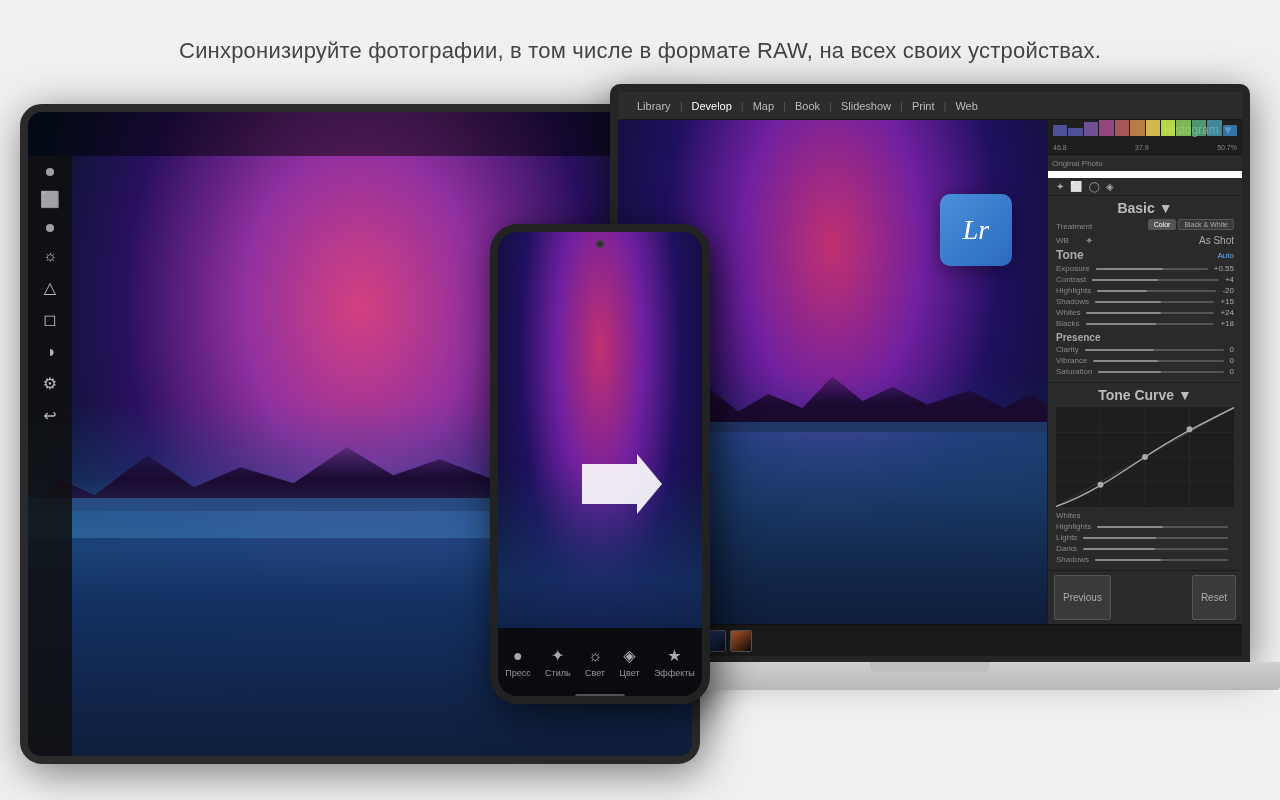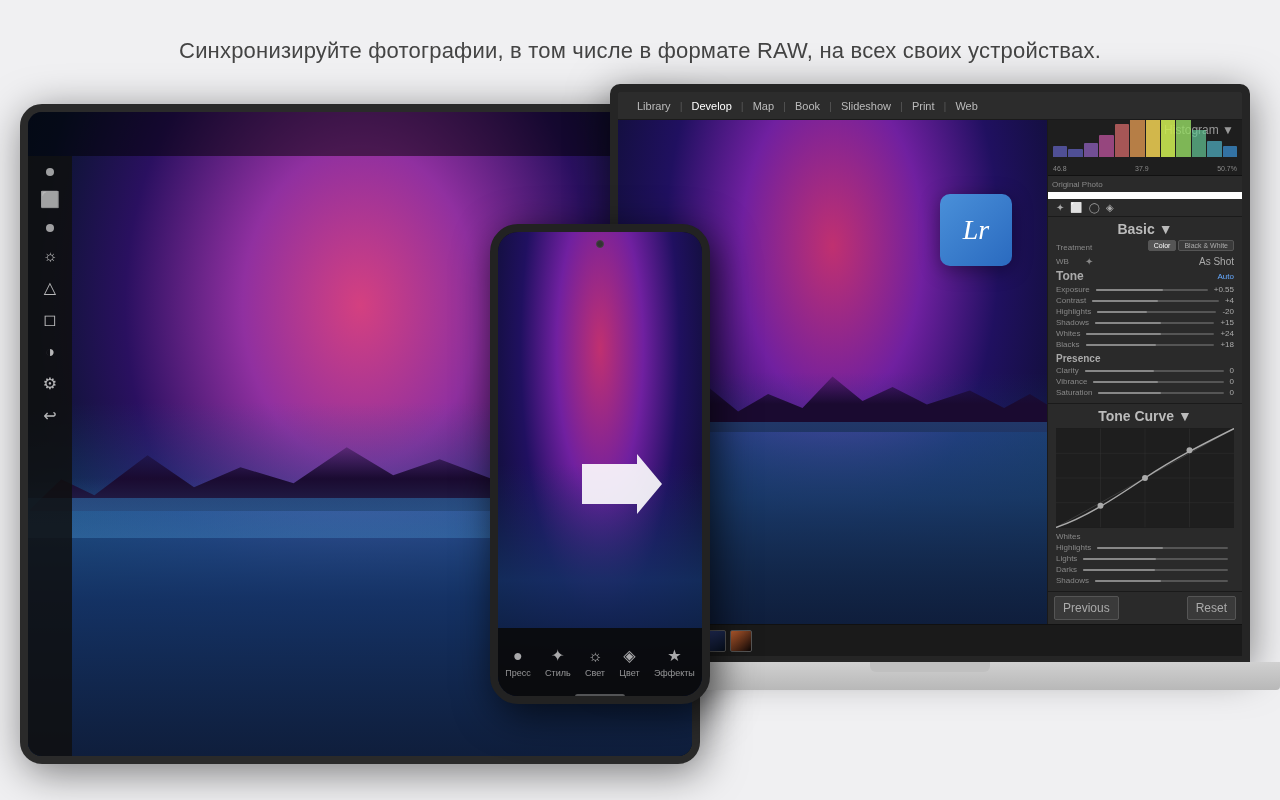--- a/index.html
+++ b/index.html
@@ -551,22 +551,22 @@
     .lr-wb-label { font-size: 8px; color: #888; }
     .lr-wb-val { font-size: 10px; color: #aaa; flex: 1; text-align: right; }
 
     .lr-bottom-btns {
       display: flex;
       justify-content: space-between;
       padding: 4px 6px;
       margin-top: auto;
     }
     .lr-btn {
-      padding: 4px 8px;
-      font-size: 12px;
+      padding: 16px 8px;
+      font-size: 10px;
       background: #3a3a3a;
       color: #aaa;
       border-radius: 2px;
       border: 1px solid #555;
     }
   </style>
 </head>
 <body>
 
 <div class="top-text">Синхронизируйте фотографии, в том числе в формате RAW, на всех своих устройствах.</div>

